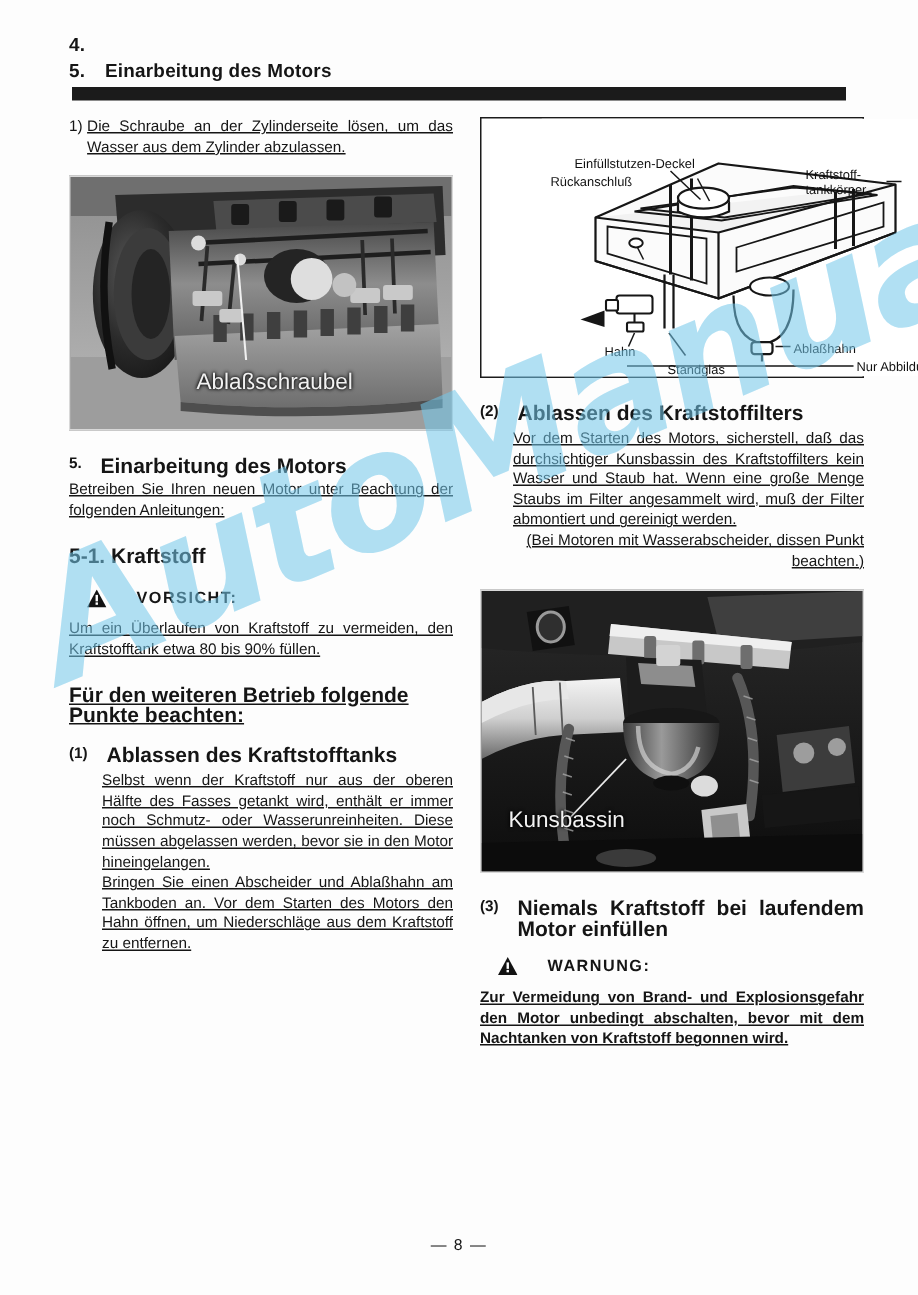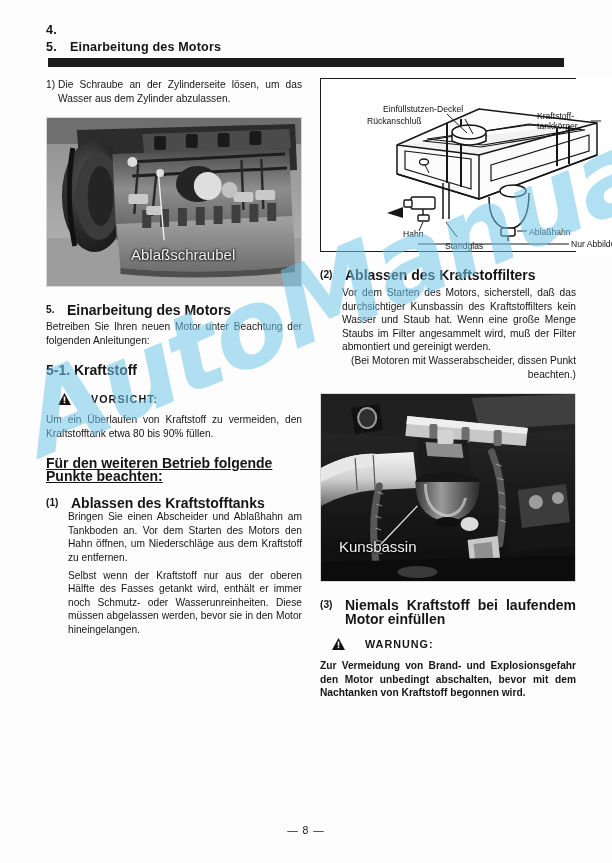--- a/index.html
+++ b/index.html
@@ -81,20 +81,21 @@
   }
   .col-left  { left: 46px; }
   .col-right { left: 320px; }
 
   
   .para {
     font-size: 10.2px;
     line-height: 13.6px;
     text-align: justify;
     margin: 0;
+    text-decoration: underline;
   }
   .para.nj { text-align: right; }
   .bold {
     font-weight: 700;
     font-size: 14px;
     line-height: 14px;
     margin: 0;
   }
 
   
@@ -318,22 +319,22 @@
 
     <div class="sp12"></div>
 
     <div class="hang">
       <span class="hang-mark b" style="flex-basis:22px;">(1)</span>
       <div class="hang-body">
         <p class="bold">Ablassen des Kraftstofftanks</p>
       </div>
     </div>
     <div class="indent">
+      <p class="para" style="margin-top:4px;">Selbst wenn der Kraftstoff nur aus der oberen Hälfte des Fasses getankt wird, enthält er immer noch Schmutz- oder Wasserunreinheiten. Diese müssen abgelassen werden, bevor sie in den Motor hineingelangen.</p>
       <p class="para">Bringen Sie einen Abscheider und Ablaßhahn am Tankboden an. Vor dem Starten des Motors den Hahn öffnen, um Niederschläge aus dem Kraftstoff zu entfernen.</p>
-      <p class="para" style="margin-top:4px;">Selbst wenn der Kraftstoff nur aus der oberen Hälfte des Fasses getankt wird, enthält er immer noch Schmutz- oder Wasserunreinheiten. Diese müssen abgelassen werden, bevor sie in den Motor hineingelangen.</p>
     </div>
 
   </div>
 
   <div class="col col-right">
 
     <div class="diagram">
       <svg width="253" height="172" viewBox="0 0 253 172">
         <rect x="0" y="0" width="253" height="172" fill="#ffffff"></rect>
 

